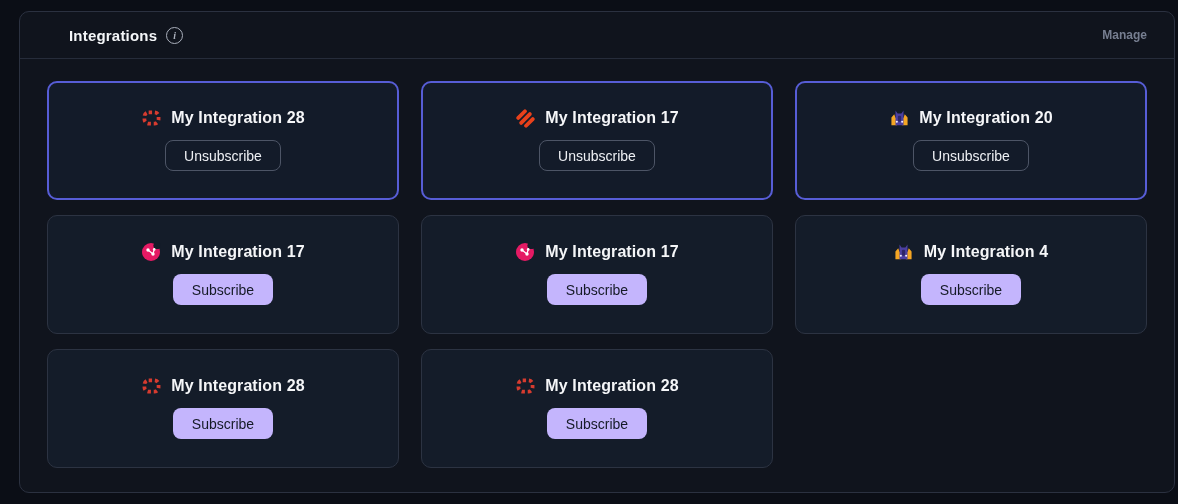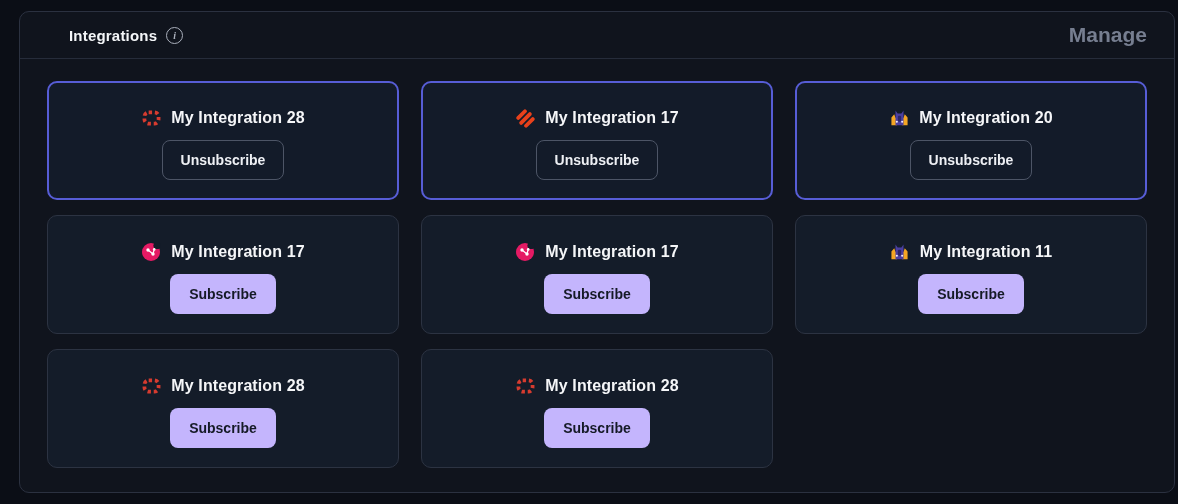--- a/index.html
+++ b/index.html
@@ -24,21 +24,21 @@
     padding:0 27px 0 49px;
   }
   .header-left { display:flex; align-items:center; gap:9px; }
   .panel-title { color:#f4f6f8; font-size:15px; font-weight:bold; letter-spacing:.2px; }
   .info {
     width:17px; height:17px; border:1.4px solid #aab0bc; border-radius:50%;
     color:#aab0bc; font-size:10px; font-weight:bold; font-style:italic;
     display:flex; align-items:center; justify-content:center;
     font-family:"Liberation Serif", serif; cursor:pointer;
   }
-  .manage { color:#767e90; font-size:21px; font-weight:bold; cursor:pointer; }
+  .manage { color:#767e90; font-size:12px; font-weight:bold; cursor:pointer; }
 
   .grid {
     display:grid;
     grid-template-columns:repeat(3, 1fr);
     gap:15px 22px;
     padding:22px 27px 26px 27px;
   }
   .card {
     height:119px;
     background:#141c29;
@@ -51,24 +51,24 @@
     border:2px solid #575dd6;
     background:#131b29;
     padding-top:25px;
   }
   .card-title-row { display:flex; align-items:center; gap:10px; }
   .icon { width:20px; height:20px; display:flex; align-items:center; justify-content:center; }
   .card-title { color:#f5f6f8; font-size:16px; font-weight:bold; letter-spacing:.1px; }
 
   .action {
     margin-top:12px;
-    height:40px;
+    height:31px;
     border-radius:8px;
     font-family:"Liberation Sans", sans-serif;
-    font-size:14px; font-weight:bold;
+    font-size:14px; font-weight:normal;
     cursor:pointer;
   }
   .action.unsubscribe {
     background:transparent;
     border:1px solid #4d5566;
     color:#eef0f4;
     padding:0 18px;
   }
   .action.subscribe {
     background:#c4b5fd;
@@ -180,21 +180,21 @@
       <span class="icon">
               <svg width="19" height="20" viewBox="0 0 20 21">
                 <path fill="#f5a623" d="M1.5 10 L4.5 6.5 L5.8 10.5 L7.5 8.5 L7.5 18 L1.5 18 Z"></path>
                 <path fill="#f5a623" d="M18.5 10 L15.5 6.5 L14.2 10.5 L12.5 8.5 L12.5 18 L18.5 18 Z"></path>
                 <path fill="#4b3fa0" d="M5.8 2.5 L8 5.8 L12 5.8 L14.2 2.5 L14.2 18 L5.8 18 Z"></path>
                 <rect x="8.3" y="8.2" width="3.4" height="6.2" rx="1.2" fill="#2d2566"></rect>
                 <circle cx="7.2" cy="14.5" r="1.1" fill="#f3f0ff"></circle>
                 <circle cx="12.8" cy="14.5" r="1.1" fill="#f3f0ff"></circle>
               </svg>
             </span>
-      <span class="card-title">My Integration 11</span>
+      <span class="card-title">My Integration 4</span>
     </div>
     <button class="action subscribe">Subscribe</button>
   </div>
 
   <div class="card">
     <div class="card-title-row">
       <span class="icon">
               <svg width="19" height="16" viewBox="0 0 20 17">
                 <rect x="2.5" y="2.5" width="15" height="12" rx="4.5" fill="none" stroke="#d63b2f" stroke-width="4" stroke-dasharray="3.6 3"></rect>
               </svg>

